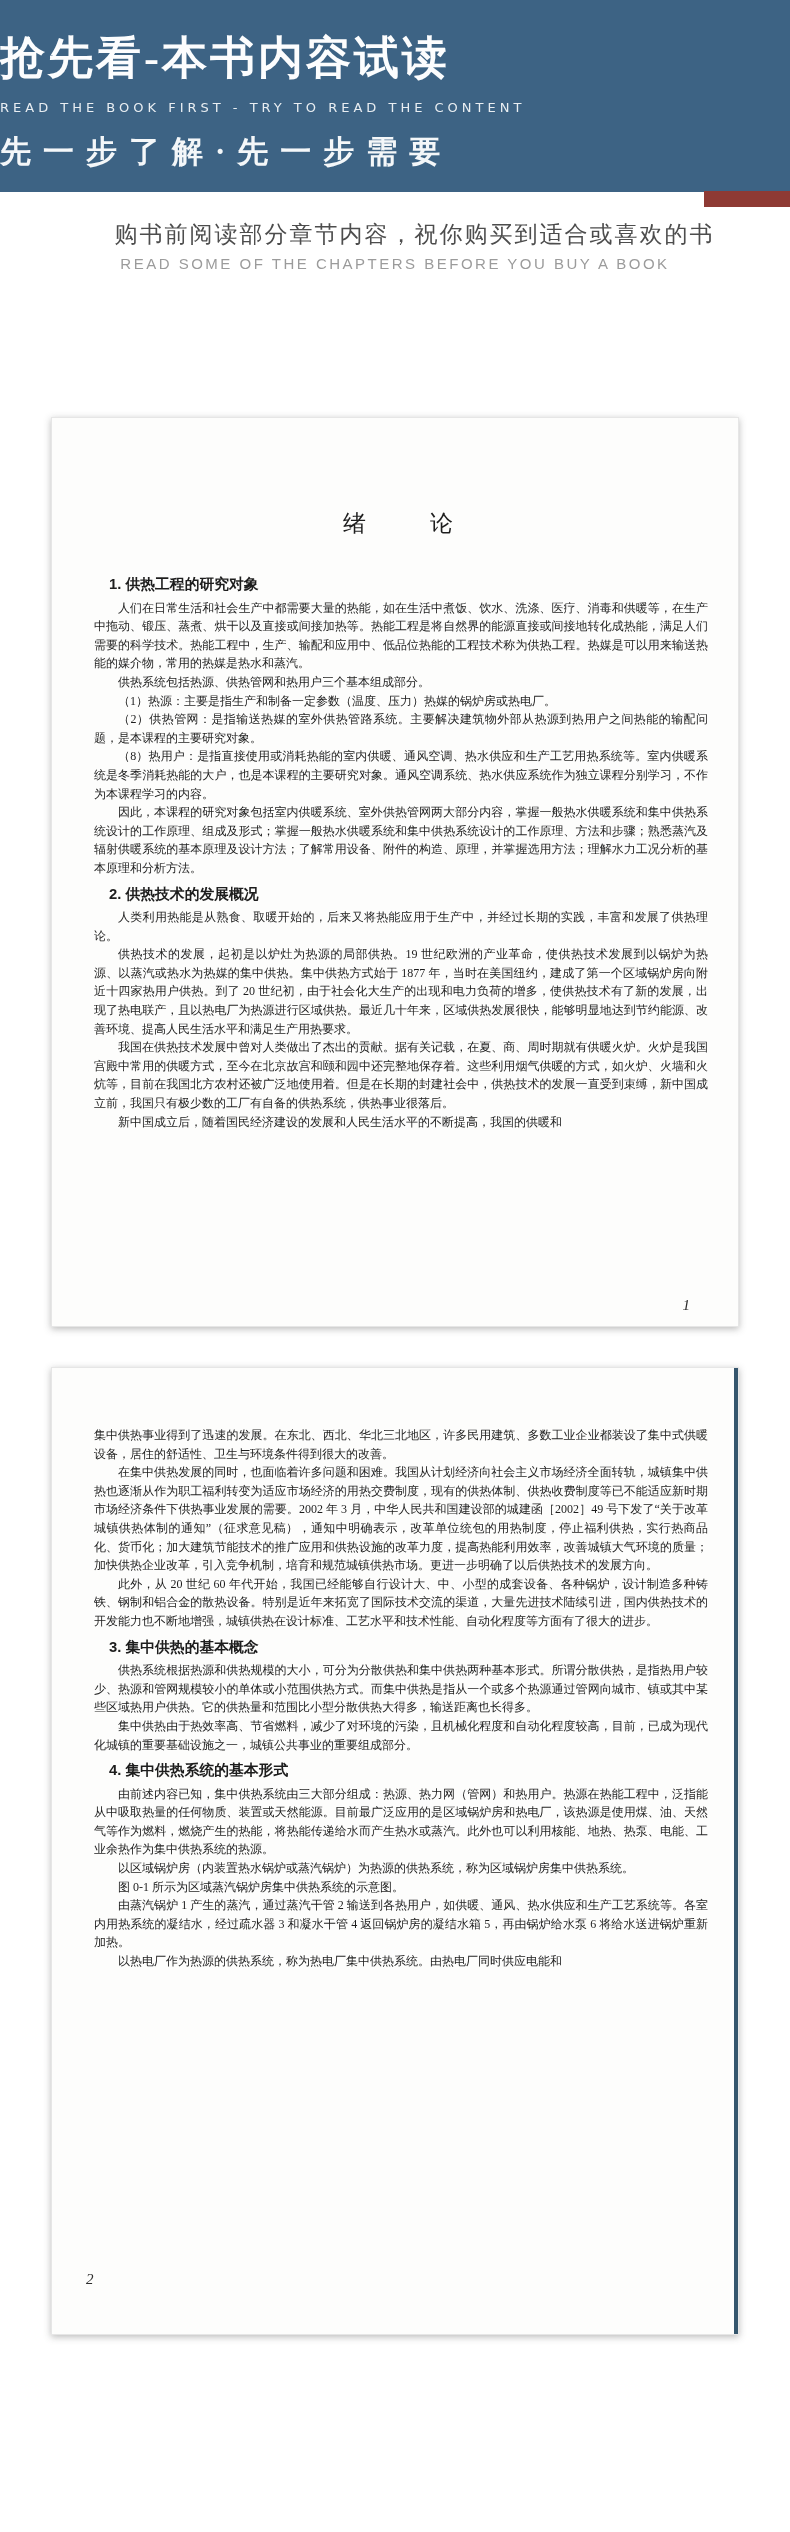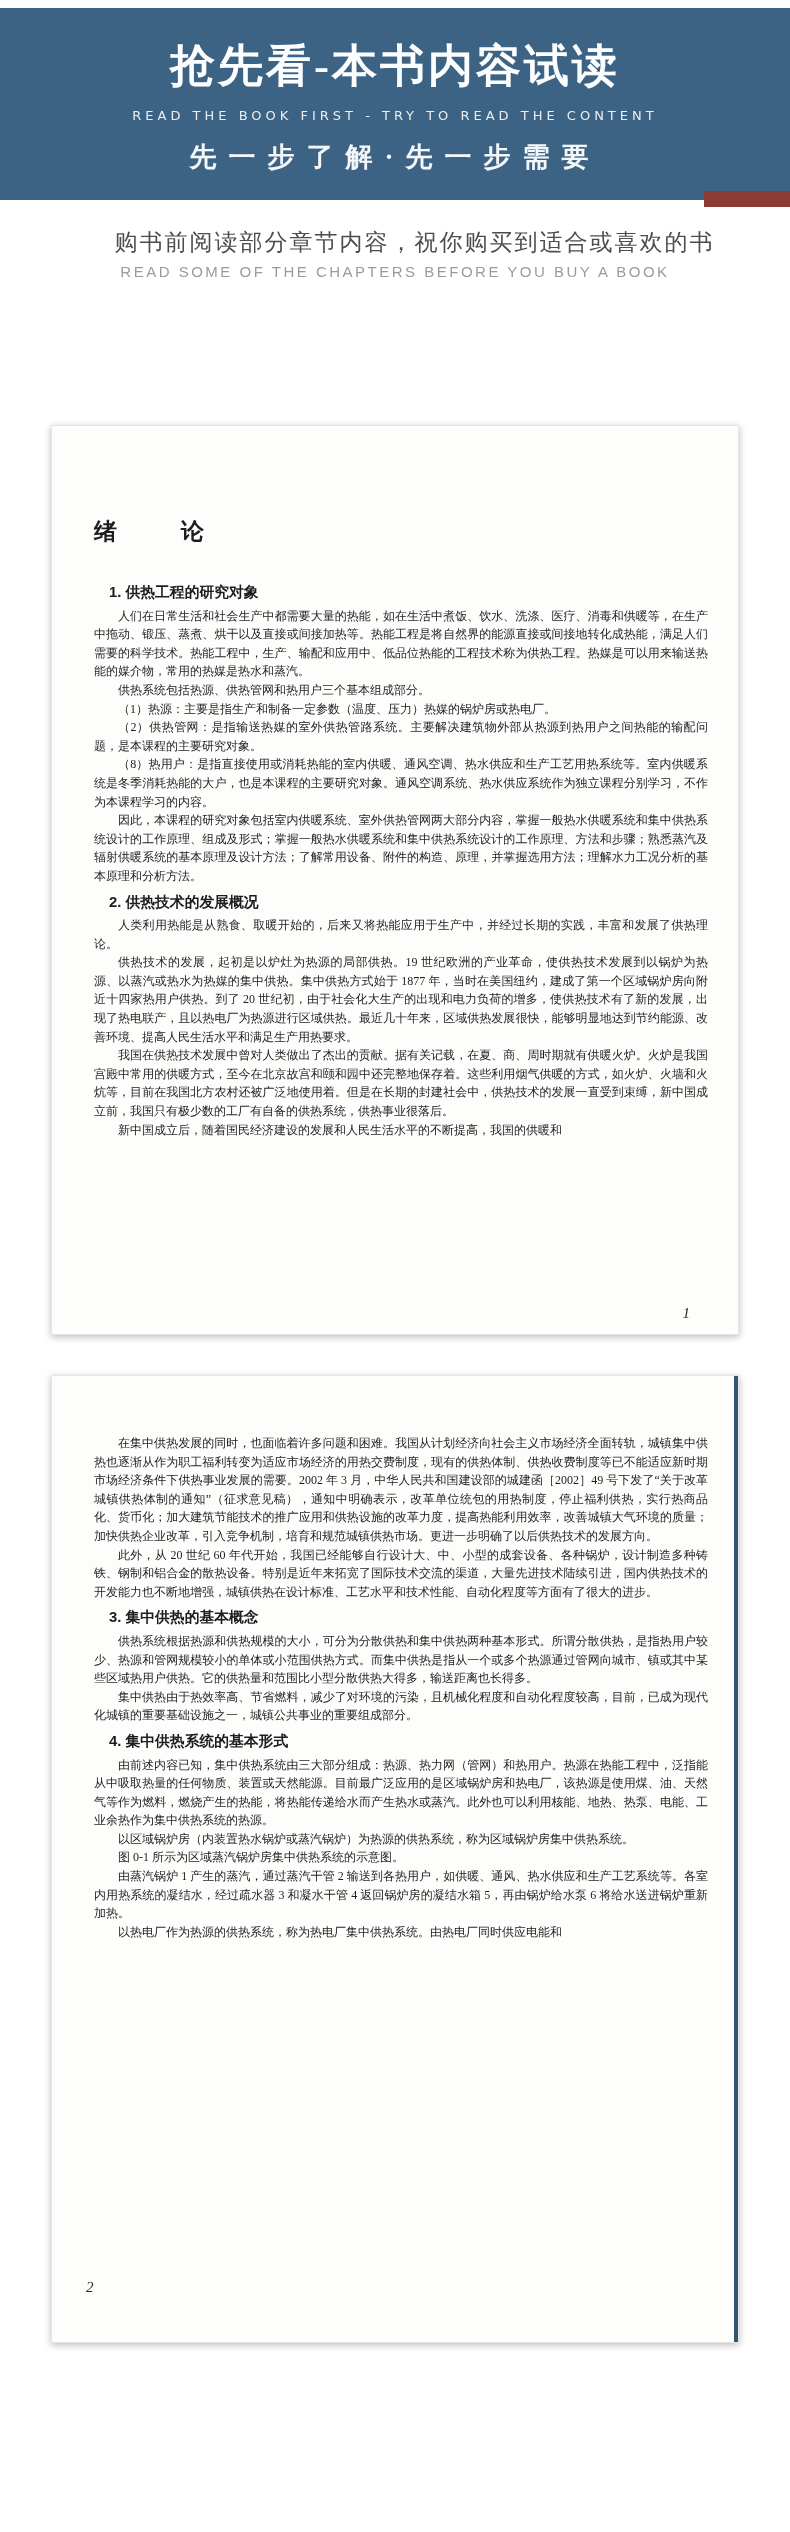--- a/index.html
+++ b/index.html
@@ -8,24 +8,24 @@
     width: 790px;
     min-height: 2532px;
     margin: 0 auto;
     background: #ffffff;
     font-family: "Liberation Sans", sans-serif;
     position: relative;
   }
 
   
   .banner {
-    margin-top: 8px;
+    margin-top: 0;
     height: 192px;
     background: #3d6384;
-    text-align: center;
+    text-align: left;
     padding-top: 33px;
     overflow: hidden;
   }
   .banner-title {
     color: #fcfdfe;
     font-family: "Liberation Serif", "DejaVu Serif", serif;
     font-size: 45px;
     font-weight: 600;
     letter-spacing: 3px;
     line-height: 1.15;
@@ -33,21 +33,21 @@
   .banner-sub-en {
     margin-top: 15px;
     color: #e9eef2;
     font-size: 13px;
     letter-spacing: 4px;
     font-family: "DejaVu Sans", sans-serif;
   }
   .banner-slogan {
     margin-top: 16px;
     color: #f4f7f9;
-    font-size: 27px;
+    font-size: 31px;
     font-weight: 600;
     letter-spacing: 12px;
     font-family: "Liberation Serif", "DejaVu Serif", serif;
   }
 
   .red-ribbon {
     position: absolute;
     top: 191px;
     right: 0;
     width: 86px;
@@ -90,23 +90,23 @@
   .page-2 { margin-top: 40px;  height: 968px; padding: 58px 30px 0 42px; }
 
   .page-2 .edge-line {
     position: absolute;
     top: 0; right: 0; bottom: 0;
     width: 4px;
     background: #35566d;
   }
 
   .page-title {
-    text-align: left;
+    text-align: center;
     font-size: 23px;
-    font-weight: 700;
+    font-weight: 400;
     letter-spacing: 6px;
     margin-bottom: 36px;
   }
 
   .blk { font-size: 12px; line-height: 18.6px; text-align: justify; }
   .blk.heading {
     font-weight: 700;
     font-size: 14.8px;
     font-family: "Liberation Sans", "DejaVu Sans", sans-serif;
     text-indent: 15px;
@@ -155,20 +155,21 @@
       <p class="blk para">供热技术的发展，起初是以炉灶为热源的局部供热。19 世纪欧洲的产业革命，使供热技术发展到以锅炉为热源、以蒸汽或热水为热媒的集中供热。集中供热方式始于 1877 年，当时在美国纽约，建成了第一个区域锅炉房向附近十四家热用户供热。到了 20 世纪初，由于社会化大生产的出现和电力负荷的增多，使供热技术有了新的发展，出现了热电联产，且以热电厂为热源进行区域供热。最近几十年来，区域供热发展很快，能够明显地达到节约能源、改善环境、提高人民生活水平和满足生产用热要求。</p>
       <p class="blk para">我国在供热技术发展中曾对人类做出了杰出的贡献。据有关记载，在夏、商、周时期就有供暖火炉。火炉是我国宫殿中常用的供暖方式，至今在北京故宫和颐和园中还完整地保存着。这些利用烟气供暖的方式，如火炉、火墙和火炕等，目前在我国北方农村还被广泛地使用着。但是在长期的封建社会中，供热技术的发展一直受到束缚，新中国成立前，我国只有极少数的工厂有自备的供热系统，供热事业很落后。</p>
       <p class="blk para">新中国成立后，随着国民经济建设的发展和人民生活水平的不断提高，我国的供暖和</p>
     </div>
   <div class="page-number">1</div>
 </div>
 
 <div class="page page-2">
   <div class="edge-line"></div>
   <div>
+      <p class="blk cont">集中供热事业得到了迅速的发展。在东北、西北、华北三北地区，许多民用建筑、多数工业企业都装设了集中式供暖设备，居住的舒适性、卫生与环境条件得到很大的改善。</p>
       <p class="blk para">在集中供热发展的同时，也面临着许多问题和困难。我国从计划经济向社会主义市场经济全面转轨，城镇集中供热也逐渐从作为职工福利转变为适应市场经济的用热交费制度，现有的供热体制、供热收费制度等已不能适应新时期市场经济条件下供热事业发展的需要。2002 年 3 月，中华人民共和国建设部的城建函［2002］49 号下发了“关于改革城镇供热体制的通知”（征求意见稿），通知中明确表示，改革单位统包的用热制度，停止福利供热，实行热商品化、货币化；加大建筑节能技术的推广应用和供热设施的改革力度，提高热能利用效率，改善城镇大气环境的质量；加快供热企业改革，引入竞争机制，培育和规范城镇供热市场。更进一步明确了以后供热技术的发展方向。</p>
       <p class="blk para">此外，从 20 世纪 60 年代开始，我国已经能够自行设计大、中、小型的成套设备、各种锅炉，设计制造多种铸铁、钢制和铝合金的散热设备。特别是近年来拓宽了国际技术交流的渠道，大量先进技术陆续引进，国内供热技术的开发能力也不断地增强，城镇供热在设计标准、工艺水平和技术性能、自动化程度等方面有了很大的进步。</p>
       <h3 class="blk heading">3. 集中供热的基本概念</h3>
       <p class="blk para">供热系统根据热源和供热规模的大小，可分为分散供热和集中供热两种基本形式。所谓分散供热，是指热用户较少、热源和管网规模较小的单体或小范围供热方式。而集中供热是指从一个或多个热源通过管网向城市、镇或其中某些区域热用户供热。它的供热量和范围比小型分散供热大得多，输送距离也长得多。</p>
       <p class="blk para">集中供热由于热效率高、节省燃料，减少了对环境的污染，且机械化程度和自动化程度较高，目前，已成为现代化城镇的重要基础设施之一，城镇公共事业的重要组成部分。</p>
       <h3 class="blk heading">4. 集中供热系统的基本形式</h3>
       <p class="blk para">由前述内容已知，集中供热系统由三大部分组成：热源、热力网（管网）和热用户。热源在热能工程中，泛指能从中吸取热量的任何物质、装置或天然能源。目前最广泛应用的是区域锅炉房和热电厂，该热源是使用煤、油、天然气等作为燃料，燃烧产生的热能，将热能传递给水而产生热水或蒸汽。此外也可以利用核能、地热、热泵、电能、工业余热作为集中供热系统的热源。</p>
       <p class="blk para">以区域锅炉房（内装置热水锅炉或蒸汽锅炉）为热源的供热系统，称为区域锅炉房集中供热系统。</p>
       <p class="blk para">图 0-1 所示为区域蒸汽锅炉房集中供热系统的示意图。</p>
       <p class="blk para">由蒸汽锅炉 1 产生的蒸汽，通过蒸汽干管 2 输送到各热用户，如供暖、通风、热水供应和生产工艺系统等。各室内用热系统的凝结水，经过疏水器 3 和凝水干管 4 返回锅炉房的凝结水箱 5，再由锅炉给水泵 6 将给水送进锅炉重新加热。</p>

